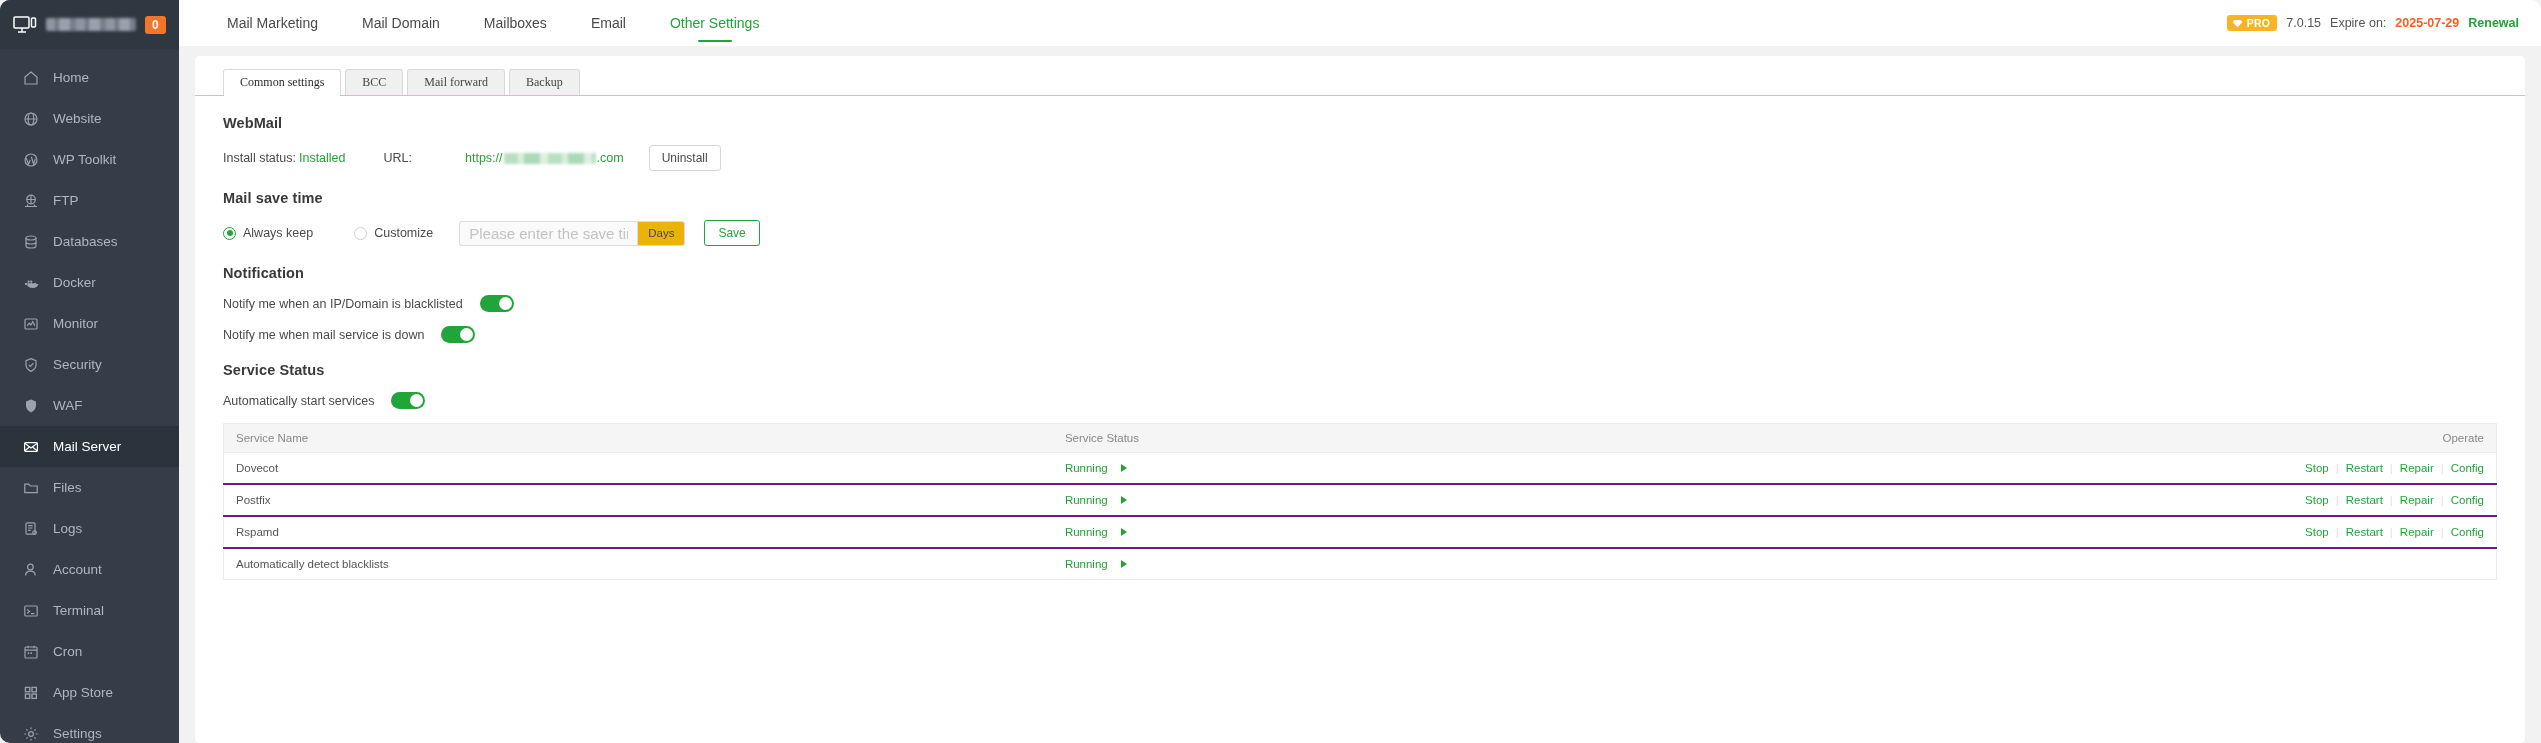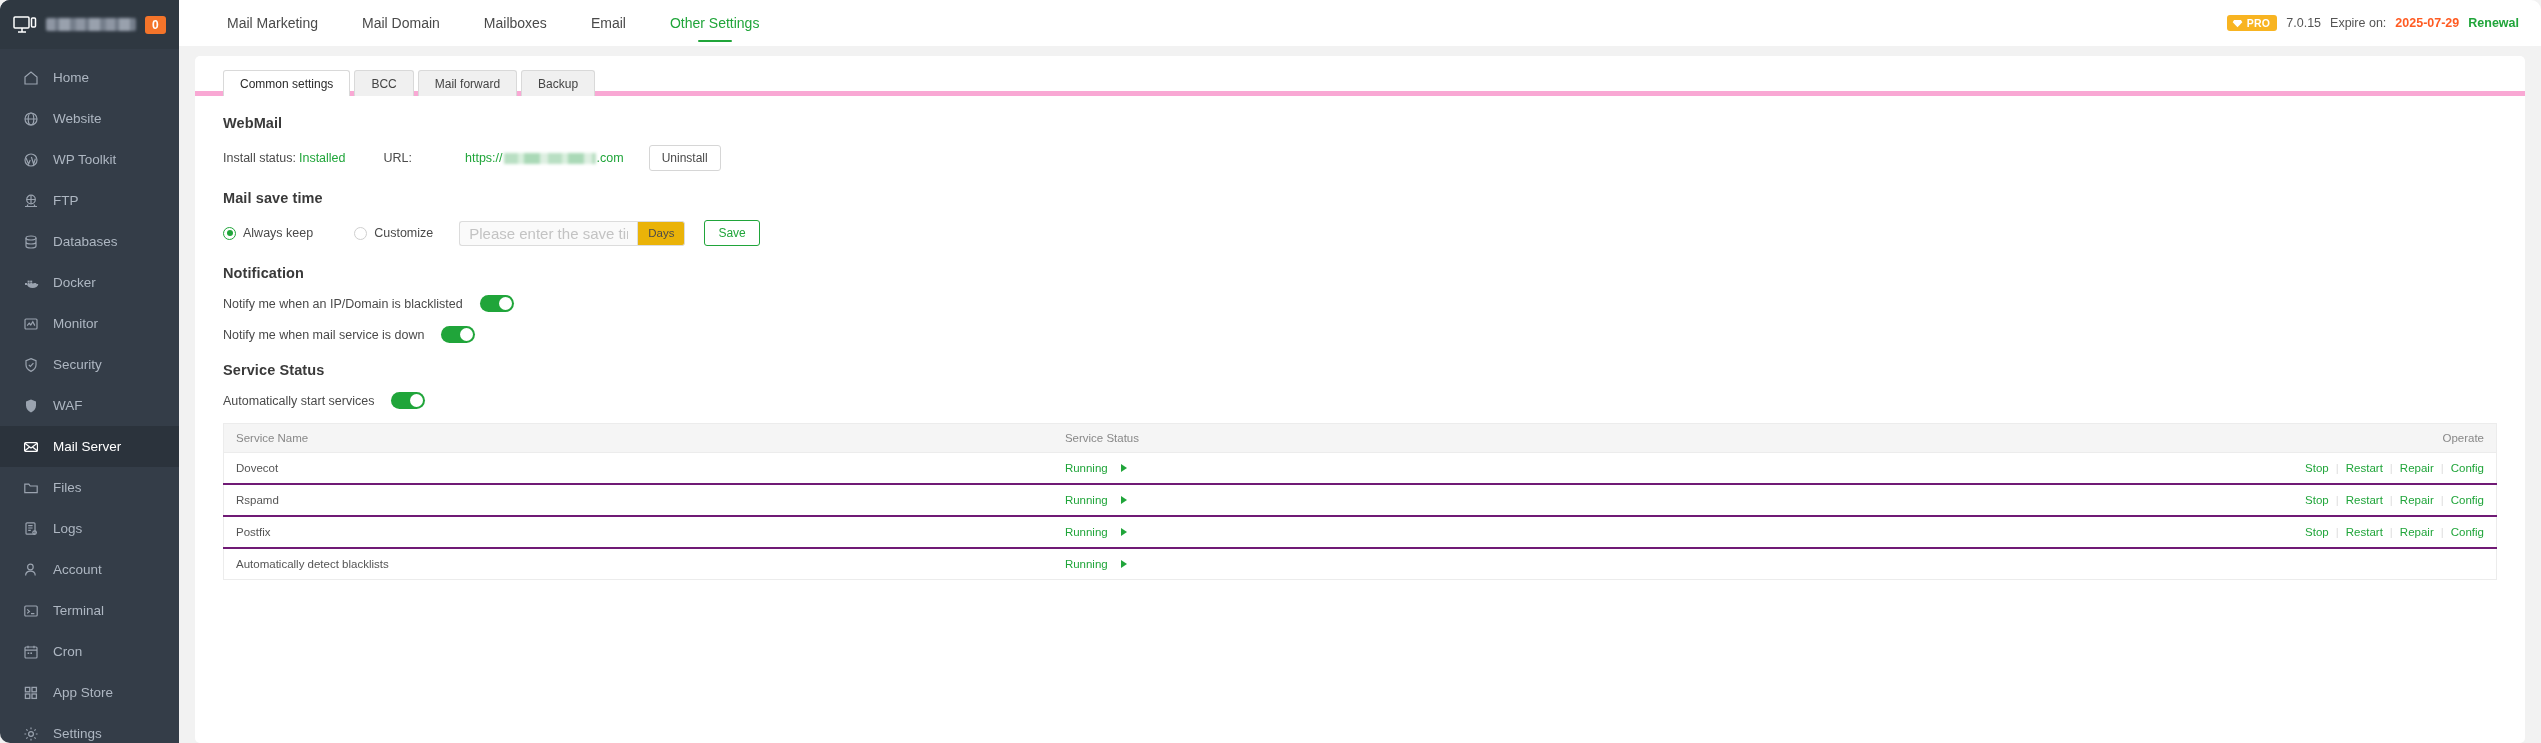--- a/index.html
+++ b/index.html
@@ -87,22 +87,22 @@
   .ver { color: #555; }
   .expire-label { color: #555; }
   .expire-date { color: #ff5b22; font-weight: bold; }
   .renewal { color: #20a53a; font-weight: bold; cursor: pointer; }
 
   .card {
     margin: 10px 16px 0 16px; background: #ffffff; border-radius: 5px;
     flex: 1 1 auto; padding: 14px 0 0 0; overflow: hidden;
   }
 
-  .subtabs { display: flex; padding-left: 28px; height: 26px; align-items: flex-start;
-    border-bottom: 5px solid #f9a8d4; }
+  .subtabs { display: flex; padding-left: 28px; height: 26px; align-items: flex-end;
+    border-bottom: 1px solid #f9a8d4; font-family: Liberation Serif, serif; }
   .subtab {
     height: 26px; display: flex; align-items: center; padding: 0 16px;
     font-size: 12px; color: #444; cursor: pointer;
     background: #f0f0f0; border: 1px solid #d9d9d9; border-bottom: none;
     margin-right: 4px; border-radius: 3px 3px 0 0;
   }
   .subtab.active { background: #ffffff; color: #2b2b2b; border-color: #d9d9d9; position: relative; z-index: 2; }
   .subtab.active::after { content:""; position:absolute; left:0; right:0; bottom:-1px; height:1px; background:#fff; }
 
   .body { padding: 0 28px; }
@@ -516,41 +516,41 @@
                     <span class="sep">|</span>
                     <a>Restart</a>
                     <span class="sep">|</span>
                     <a>Repair</a>
                     <span class="sep">|</span>
                     <a>Config</a>
                 </span>
               </td>
             </tr>
             <tr>
-              <td>Rspamd</td>
+              <td>Postfix</td>
               <td>
                 <span class="running">
                   <span>Running</span>
                   <span class="play"></span>
                 </span>
               </td>
               <td class="right">
                 <span class="ops">
                   <a>Stop</a>
                     <span class="sep">|</span>
                     <a>Restart</a>
                     <span class="sep">|</span>
                     <a>Repair</a>
                     <span class="sep">|</span>
                     <a>Config</a>
                 </span>
               </td>
             </tr>
             <tr>
-              <td>Postfix</td>
+              <td>Rspamd</td>
               <td>
                 <span class="running">
                   <span>Running</span>
                   <span class="play"></span>
                 </span>
               </td>
               <td class="right">
                 <span class="ops">
                   <a>Stop</a>
                     <span class="sep">|</span>

